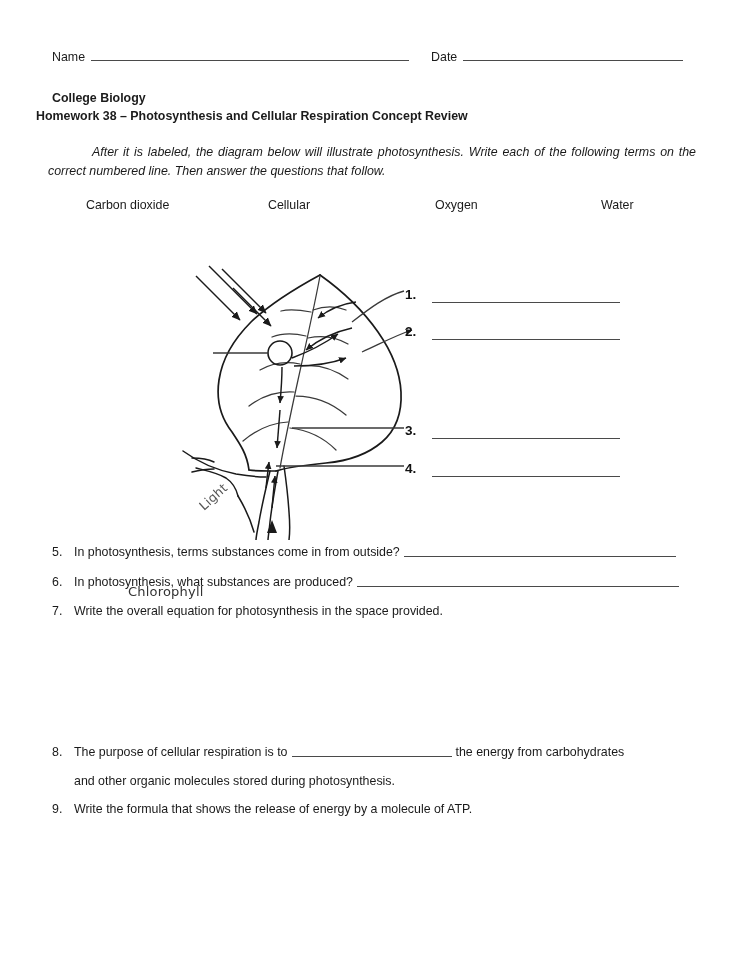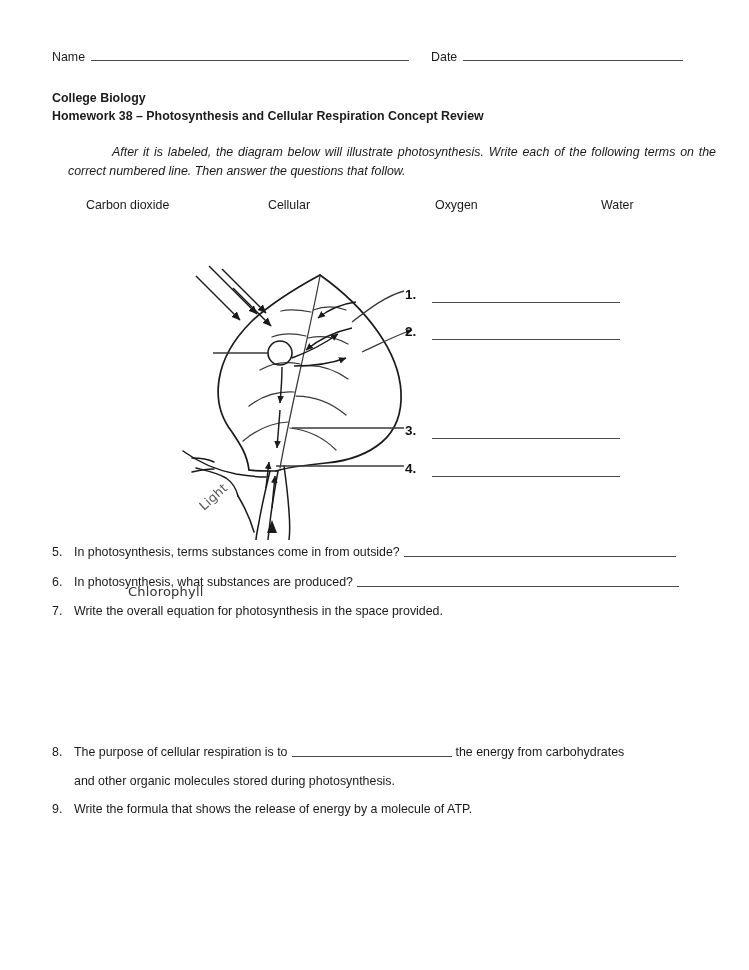--- a/index.html
+++ b/index.html
@@ -36,25 +36,25 @@
     height: 0;
     align-self: flex-end;
     margin-bottom: 3px;
   }
   #name-rule { width: 318px; margin-left: 6px; }
   #date-rule { width: 220px; margin-left: 6px; }
   #date-lbl { margin-left: 22px; }
 
   
   #course   { left: 52px; top: 90px; }
-  #hw-title { left: 52px; top: 108px; }
+  #hw-title { left: 36px; top: 108px; }
 
   
   #instr {
-    left: 68px; top: 143px; width: 648px;
+    left: 48px; top: 143px; width: 648px;
     font-size: 12.4px; font-style: italic; line-height: 1.5;
     text-align: justify; text-indent: 44px; white-space: normal;
   }
 
   
   #wordbank { left: 52px; top: 198px; width: 648px; height: 20px; }
   #wordbank span { position: absolute; font-size: 12.4px; white-space: pre; }
 
   
   #diagram { left: 0; top: 240px; width: 749px; height: 300px; }

